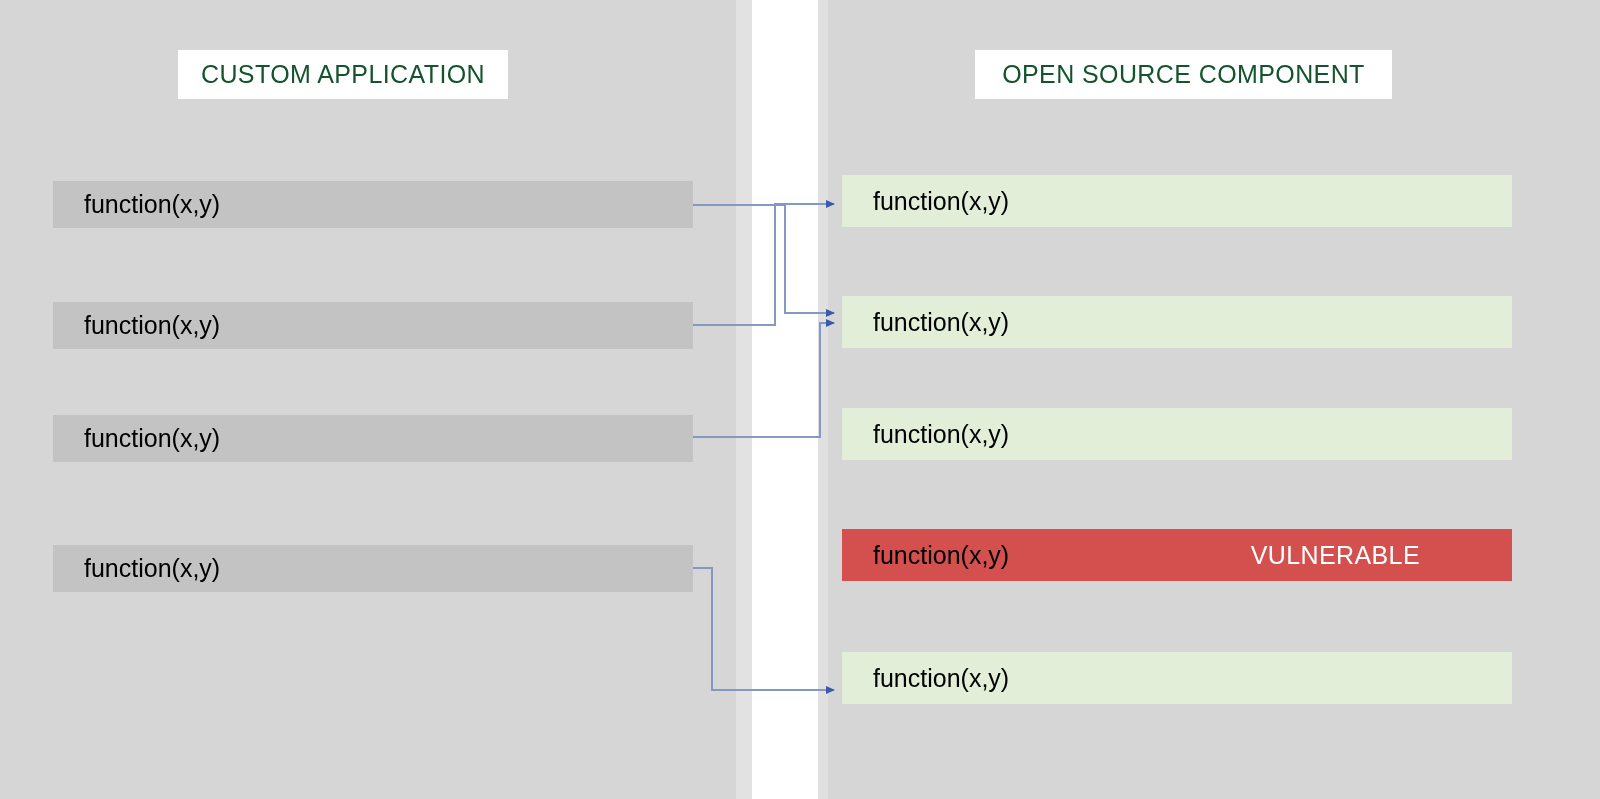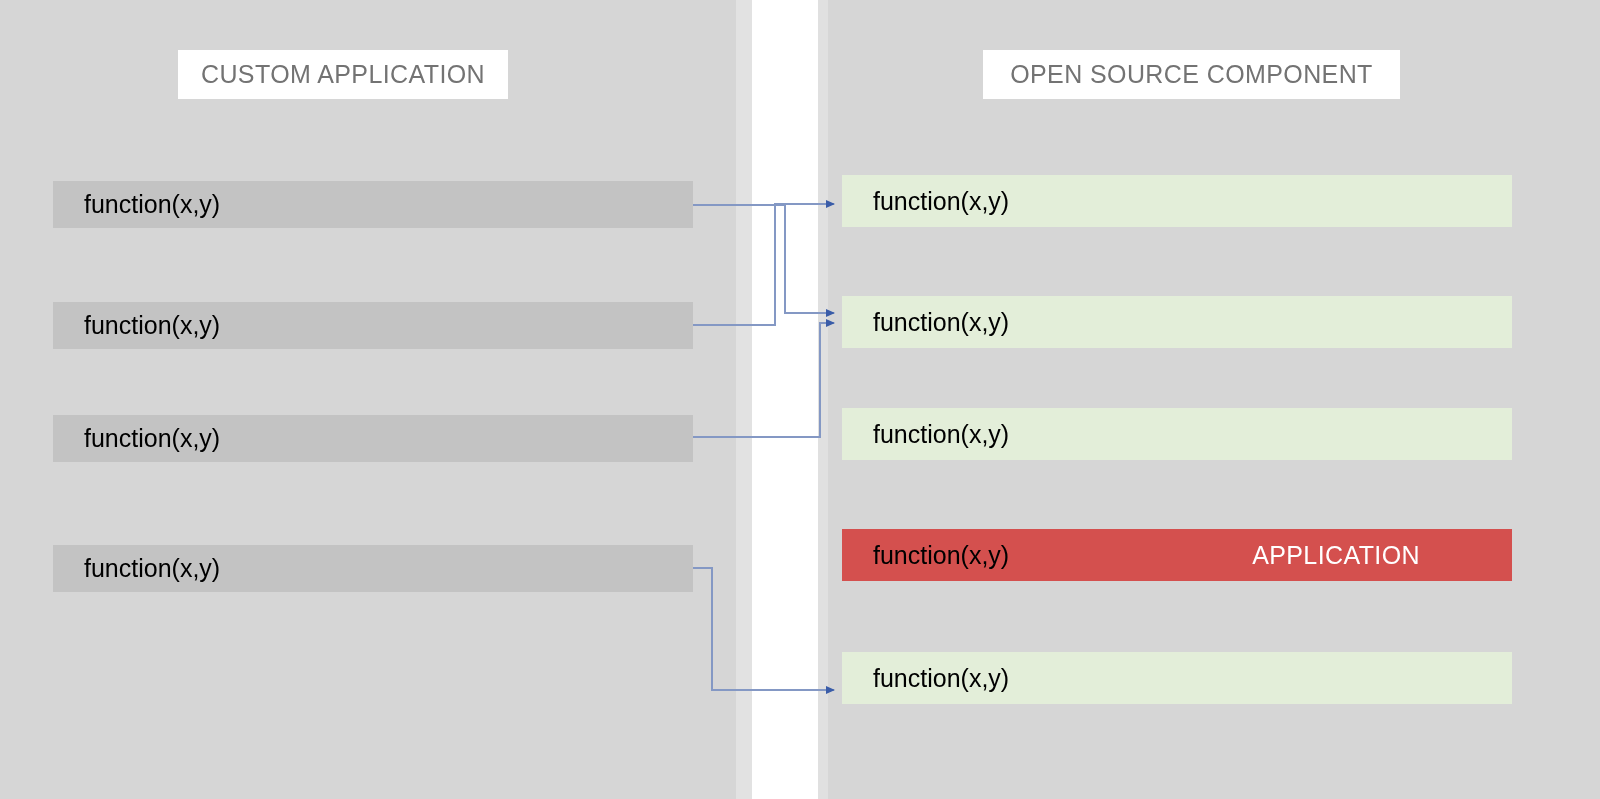--- a/index.html
+++ b/index.html
@@ -26,31 +26,30 @@
   .divider-band.core      { left: 752px; width: 66px; background:#ffffff; }
   .divider-band.right-edge{ left: 818px; width: 10px; background:#e0e0e0; }
 
   
   .col-header {
     position: absolute;
     background: #ffffff;
     display: flex;
     align-items: center;
     justify-content: center;
-    color: #737373;
+    color: #14532d;
     letter-spacing: 0.4px;
   }
   #header-custom {
     left: 178px; top: 50px; width: 330px; height: 49px;
     font-size: 25px;
   }
   #header-oss {
     left: 975px; top: 50px; width: 417px; height: 49px;
     font-size: 25px;
-    margin-left: 8px;
   }
 
   
   .fn-row {
     position: absolute;
     display: flex;
     align-items: center;
     box-sizing: border-box;
     font-size: 25px;
     color: #000000;
@@ -117,21 +116,21 @@
     <span class="fn-label">function(x,y)</span>
   </div>
   <div id="right-row-1" class="fn-row fn-right">
     <span class="fn-label">function(x,y)</span>
   </div>
   <div id="right-row-2" class="fn-row fn-right">
     <span class="fn-label">function(x,y)</span>
   </div>
   <div id="right-row-3" class="fn-row fn-vuln">
     <span class="fn-label">function(x,y)</span>
-    <span class="fn-badge">APPLICATION</span>
+    <span class="fn-badge">VULNERABLE</span>
   </div>
   <div id="right-row-4" class="fn-row fn-right">
     <span class="fn-label">function(x,y)</span>
   </div>
 
   <svg id="connectors" viewBox="0 0 1600 799" width="1600" height="799">
     <defs>
       <marker id="arrowhead" markerWidth="9" markerHeight="8" refX="8" refY="4" orient="auto" markerUnits="userSpaceOnUse">
         <path d="M0,0 L9,4 L0,8 z" fill="#3a5ca8"></path>
       </marker>

